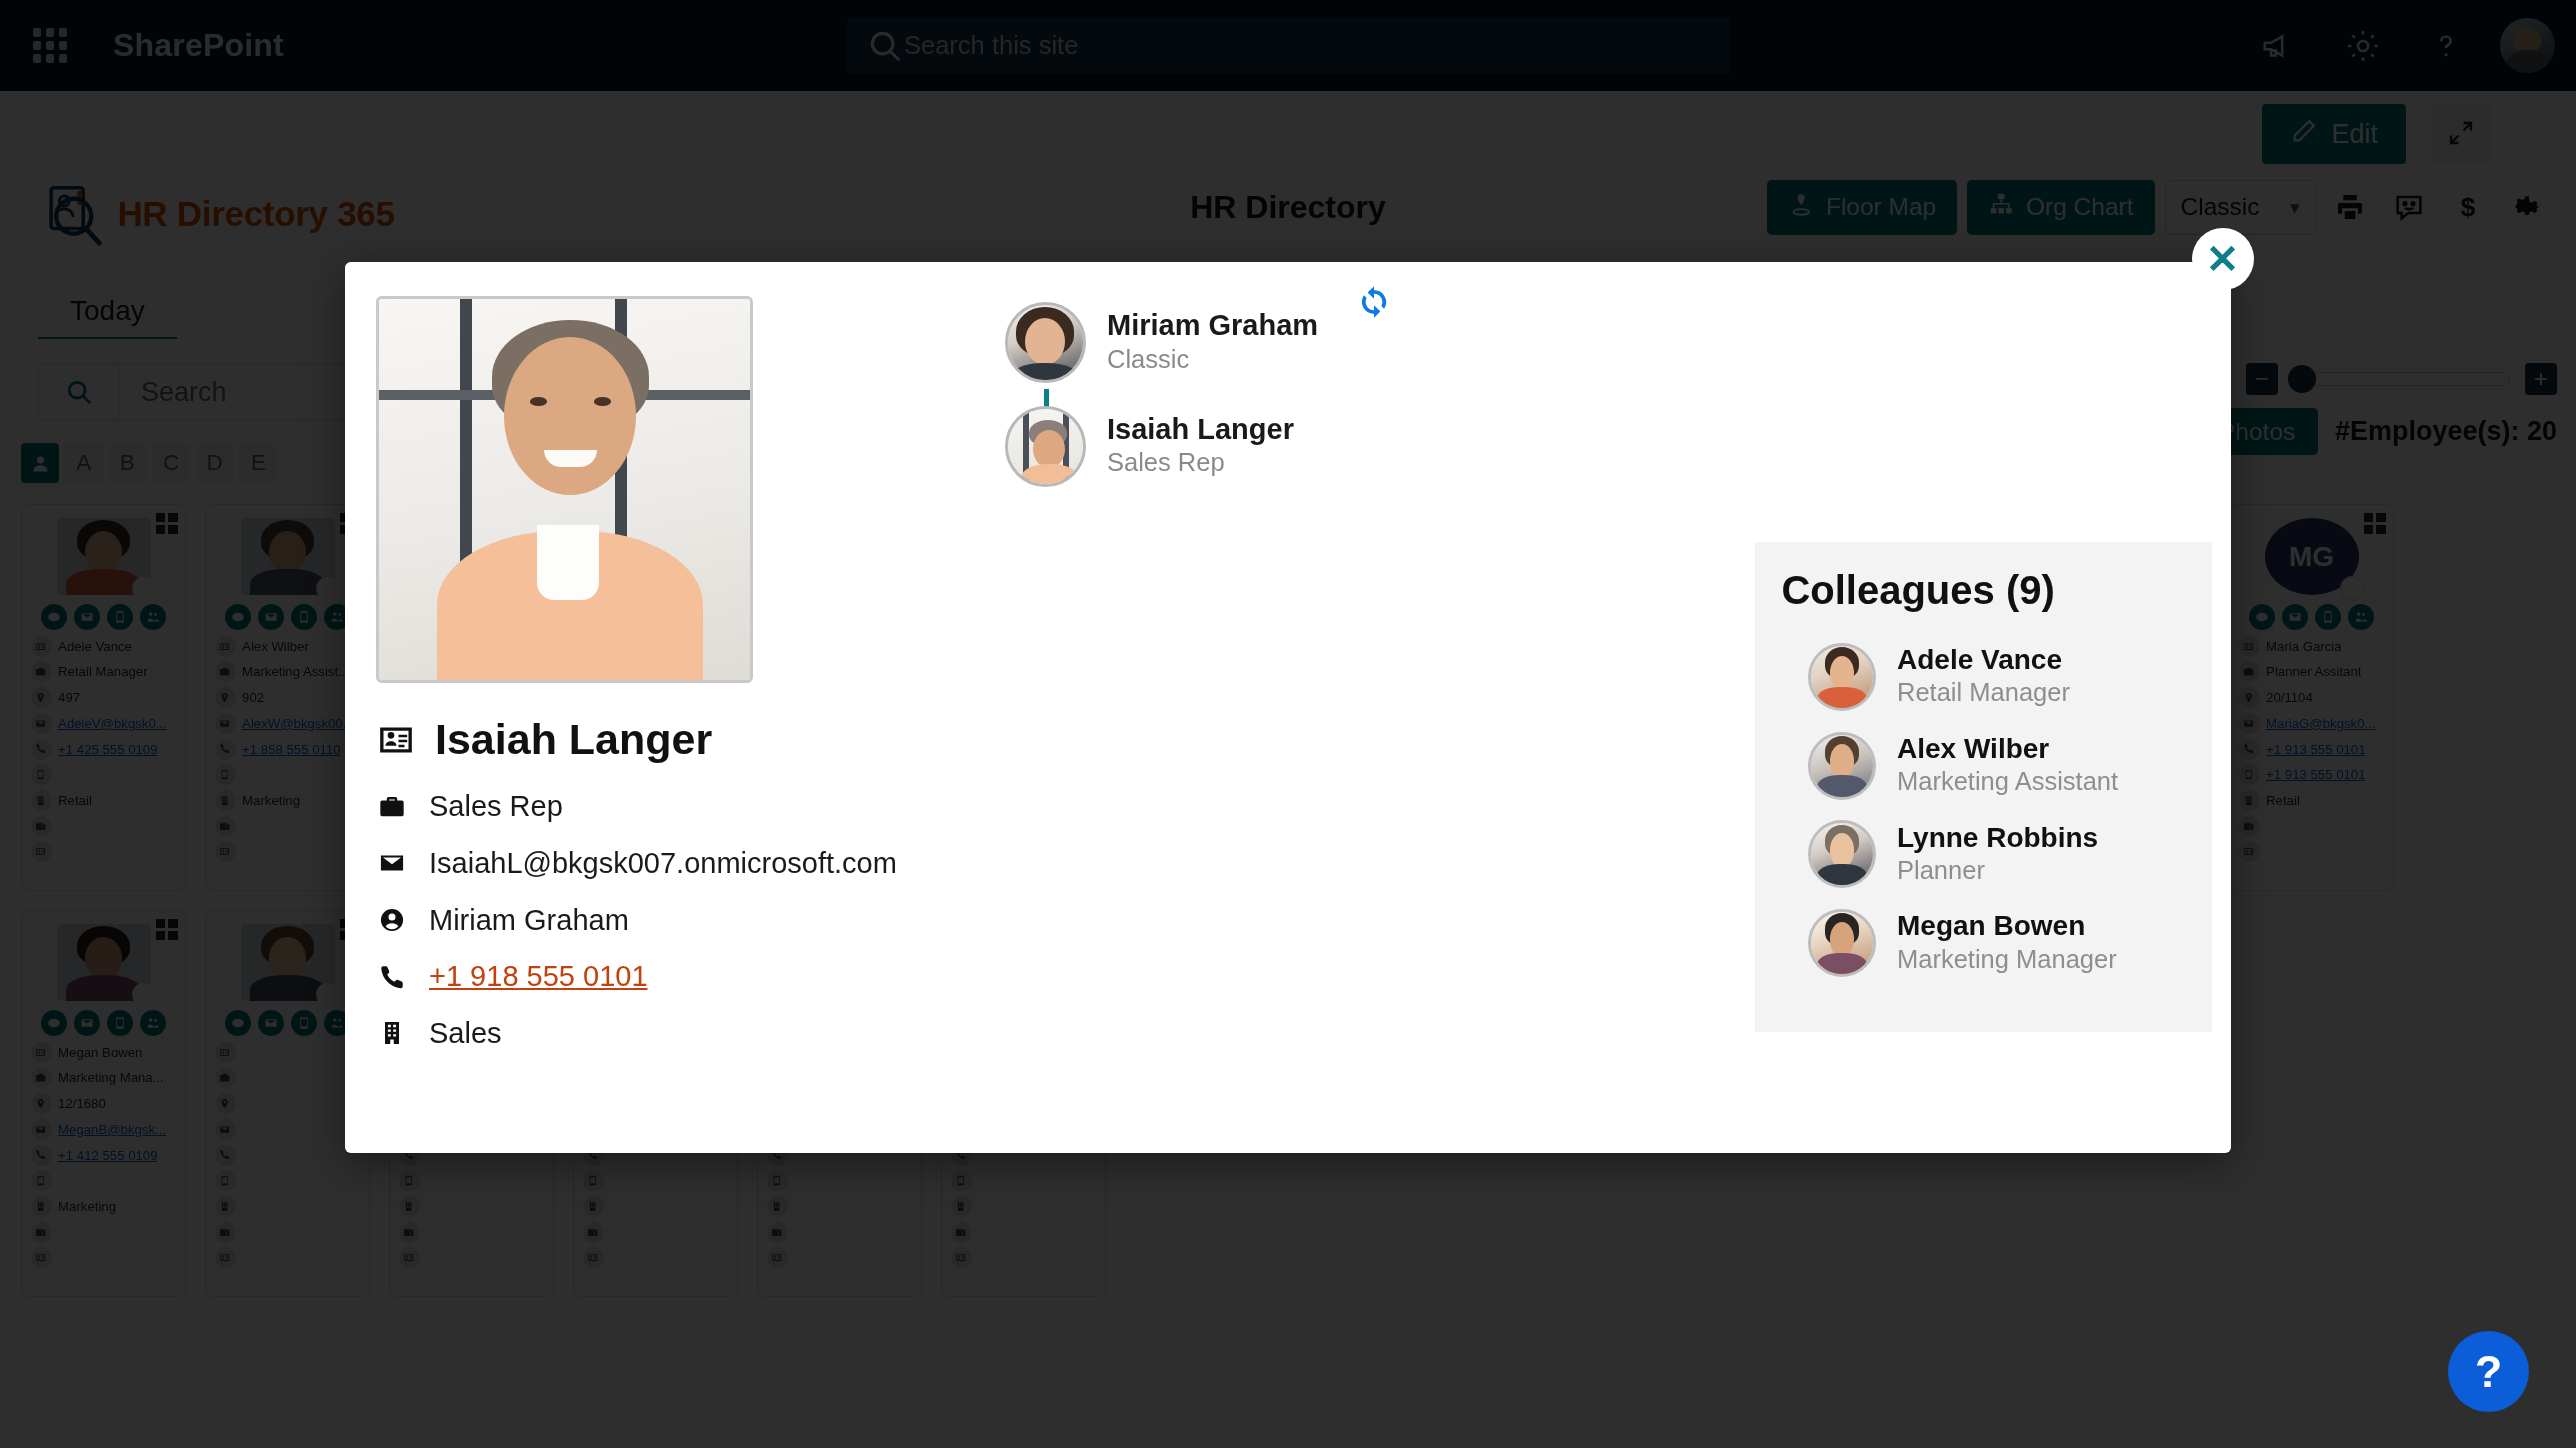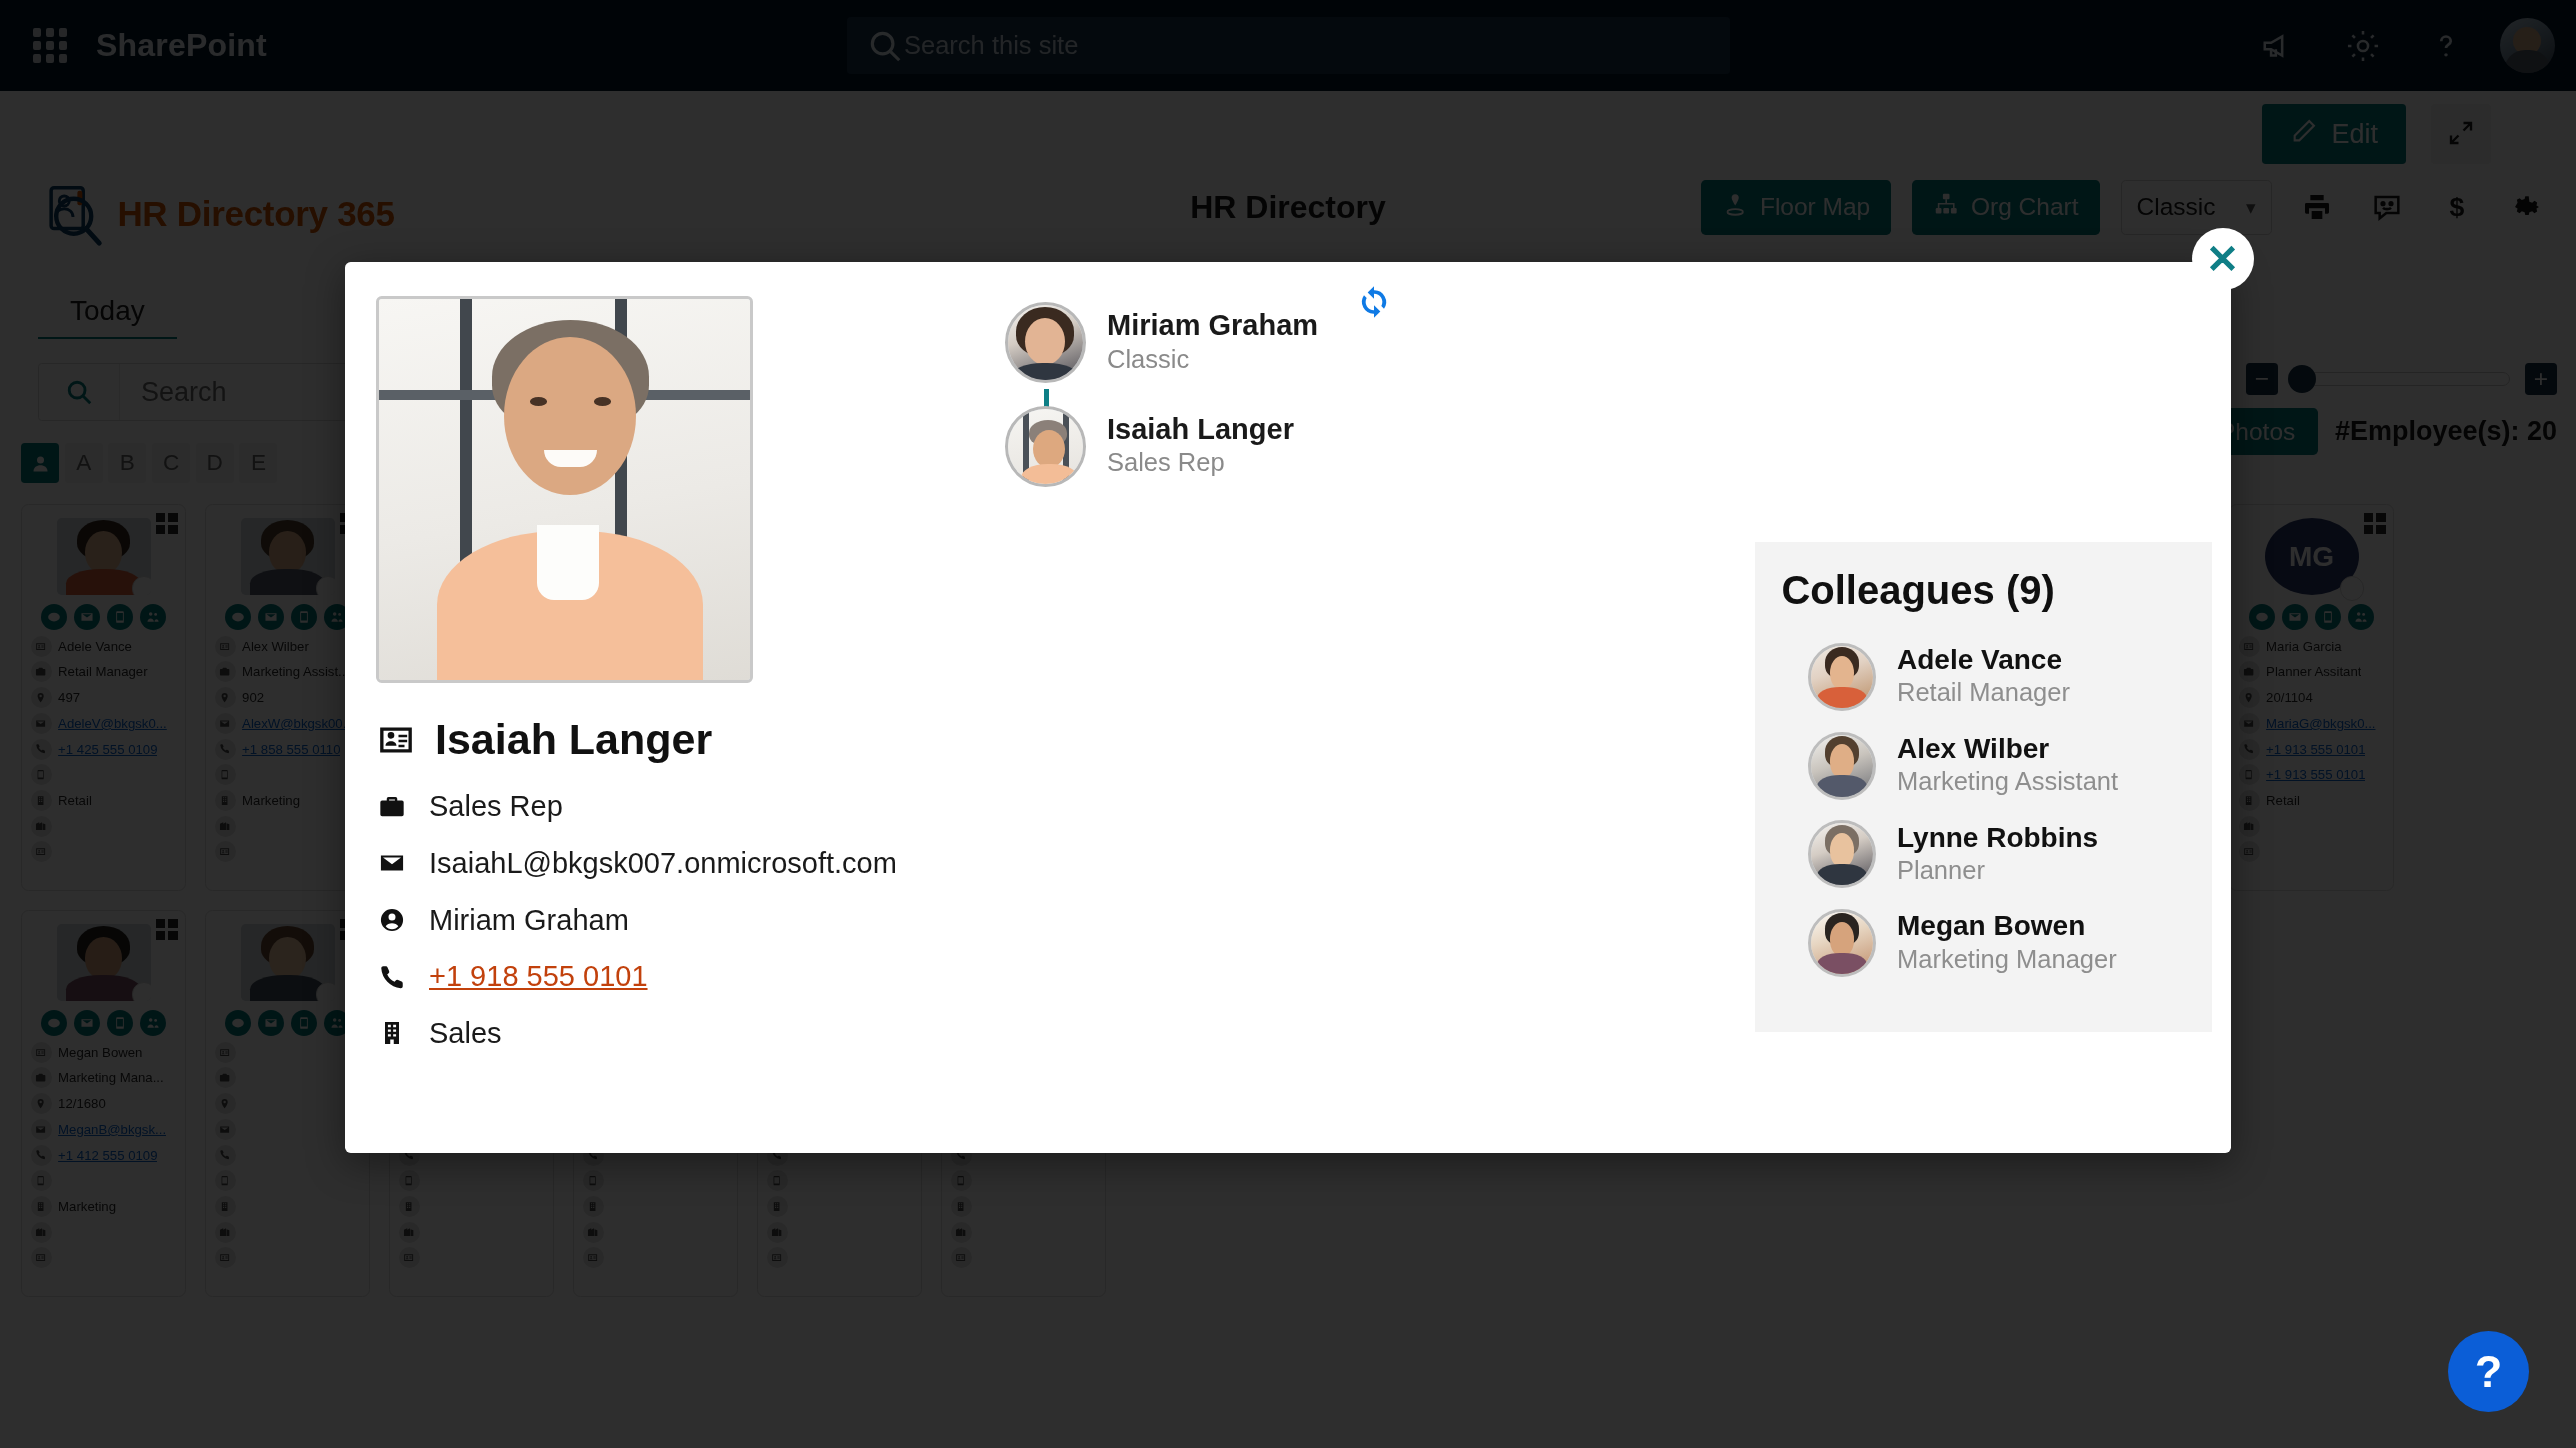--- a/index.html
+++ b/index.html
@@ -14,21 +14,21 @@
   
   .suitebar {
     position: absolute; top: 0; left: 0; width: 2576px; height: 91px;
     background: #03182b; display: flex; align-items: center; z-index: 5;
   }
   .waffle { margin-left: 21px; width: 58px; height: 58px;
     display: flex; align-items: center; justify-content: center; cursor: pointer; }
   .waffle-grid { display: grid; grid-template-columns: repeat(3, 8.5px);
     grid-template-rows: repeat(3, 8.5px); gap: 4.7px; }
   .waffle-grid i { display: block; width: 8.5px; height: 8.5px; border-radius: 1.9px; background: #cfd8de; }
-  .suite-title { color: #e8eef3; font-size: 32px; font-weight: 600; margin-left: 17px; letter-spacing: 0.2px; }
+  .suite-title { color: #e8eef3; font-size: 32px; font-weight: 600; margin-left: 34px; letter-spacing: 0.2px; }
   .suite-search {
     position: absolute; left: 847px; top: 17px; width: 883px; height: 57px;
     background: #16324a; border-radius: 3.8px; display: flex; align-items: center; padding: 0 19px;
   }
   .suite-search .sicon { width: 38px; color: #dbe5ec; font-size: 26.4px; display:flex; align-items:center; }
   .suite-search input {
     flex: 1; background: transparent; border: none; outline: none;
     color: #e6eef4; font-size: 25.5px; font-family: "Liberation Sans", sans-serif;
   }
   .suite-search input::placeholder { color: #c3cdd6; }
@@ -66,21 +66,21 @@
 
   
   .appbar { position: absolute; top: 174px; left: 0; width: 2576px; height: 80px; background: #ffffff; }
   .brand { position: absolute; left: 38px; top: 4.7px; display: flex; align-items: center; gap: 9.4px; }
   .brand-logo { width: 70px; height: 70px; }
   .brand-text { font-size: 35px; font-weight: 700; color: #d35400; letter-spacing: -0.3px; }
   .app-title {
     position: absolute; left: 0; top: 15px; width: 2576px; text-align: center;
     font-size: 32px; font-weight: 700; color: #1a1a1a;
   }
-  .appbar-right { position: absolute; right: 24.5px; top: 5.7px; display: flex; align-items: center; gap: 21px; }
+  .appbar-right { position: absolute; right: 24.5px; top: 5.7px; display: flex; align-items: center; gap: 10px; }
   .pill-btn {
     height: 55px; padding: 0 21px; background: #03787c; color: #fff; border: none; border-radius: 4.7px;
     display: flex; align-items: center; gap: 11.3px; cursor: pointer; font-size: 24.5px;
     font-family: "Liberation Sans", sans-serif;
   }
   .pill-btn svg { width: 26.4px; height: 26.4px; }
   .select-box {
     height: 55px; width: 151px; border: 0.9px solid #cfcfcf; border-radius: 4.7px; background: #fff;
     display: flex; align-items: center; justify-content: space-between; padding: 0 15px;
     font-size: 24.5px; color: #1a1a1a; cursor: pointer;

